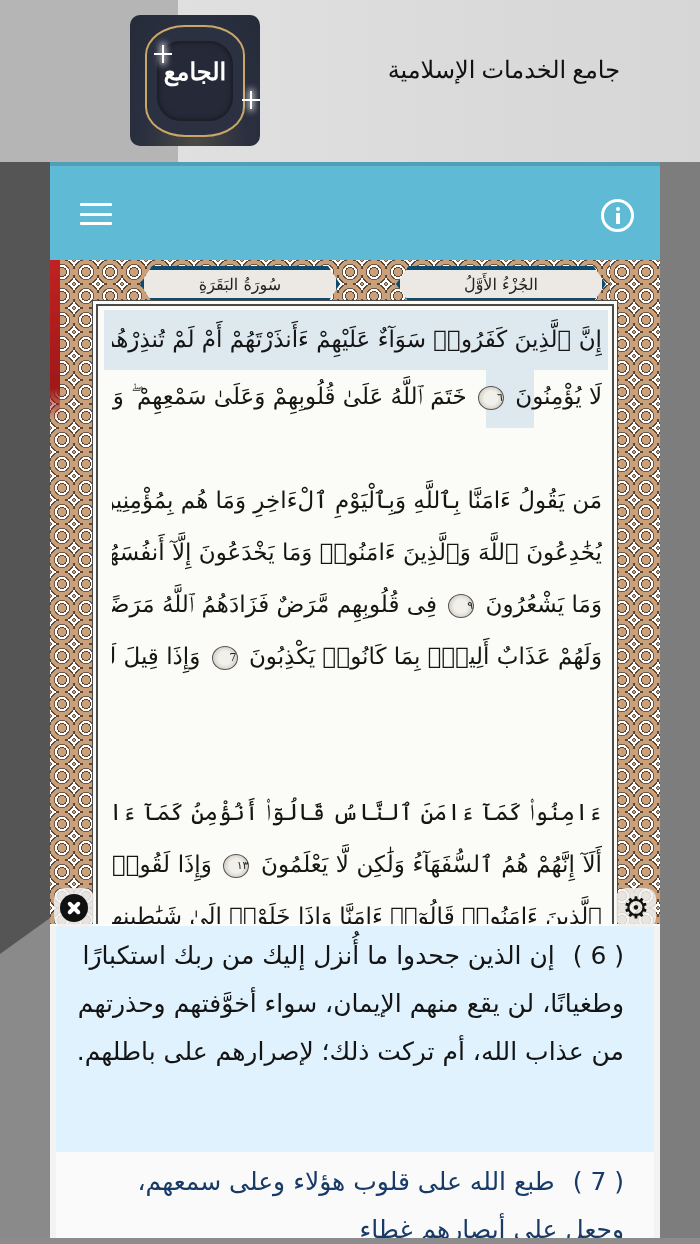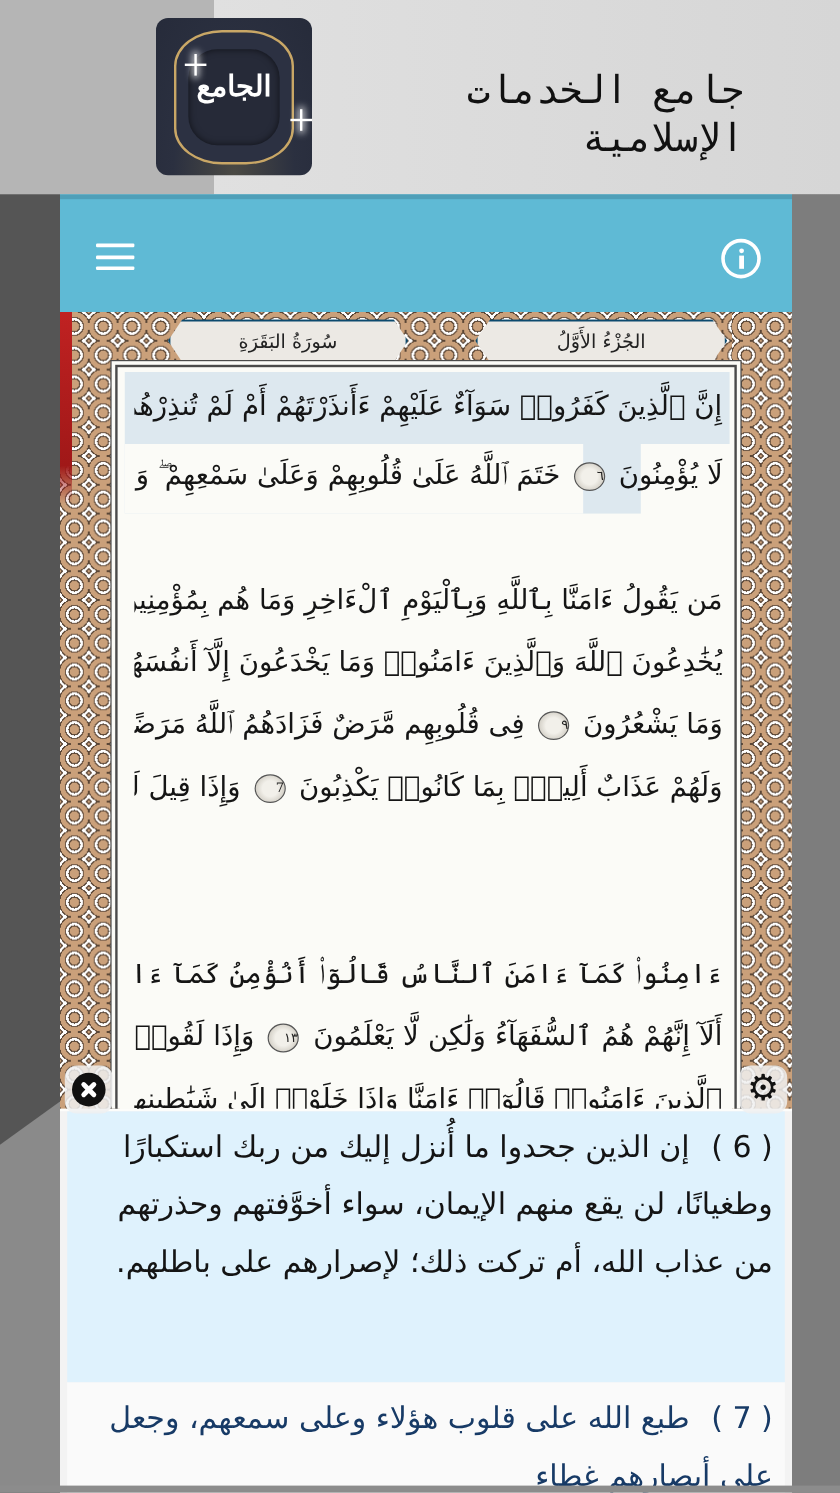--- a/index.html
+++ b/index.html
@@ -54,21 +54,21 @@
   }
   .sparkle {
     position: absolute; width: 2px; height: 18px; background: #fff;
     box-shadow: 0 0 6px 2px rgba(255,255,255,.7);
   }
   .sparkle::after {
     content: ""; position: absolute; left: -8px; top: 8px; width: 18px; height: 2px; background: #fff;
   }
   .promo-title {
     position: absolute; left: 260px; top: 56px; width: 360px; text-align: right;
-    direction: rtl; color: #111; font-size: 32px; font-family: Liberation Mono, monospace;
+    direction: rtl; color: #111; font-size: 24px; font-family: Liberation Serif, serif;
   }
 
   
   .app {
     position: absolute; left: 50px; top: 162px; width: 610px; height: 1082px;
     background: #fdfdfb;
   }
   .appbar {
     position: absolute; left: 0; top: 0; width: 610px; height: 98px;
     background: #5fbad5;
@@ -108,21 +108,21 @@
     position: absolute;
     background:
       repeating-radial-gradient(circle at 50% 50%, #caa07a 0 4px, #5a4636 4px 5px, #ffffff 5px 7px, #6b5544 7px 8px);
     background-size: 24px 24px;
   }
   .bp-top { left: 0; top: 0; width: 610px; height: 50px; }
   .bp-left { left: 0; top: 0; width: 50px; height: 664px; }
   .bp-right { left: 560px; top: 0; width: 50px; height: 664px; }
   .header-cartouche {
     position: absolute; top: 6px; height: 36px;
-    background: #ece9e4; border: 2px solid #0c4a6e;
+    background: #ece9e4; border: 4px solid #0c4a6e;
     border-radius: 4px;
     clip-path: polygon(6% 0, 94% 0, 100% 50%, 94% 100%, 6% 100%, 0 50%);
     display: flex; align-items: center; justify-content: center;
     font-family: "DejaVu Serif", serif; font-size: 16px; color: #222; direction: rtl;
   }
   .cart-juz { left: 346px; width: 210px; }
   .cart-surah { left: 90px; width: 200px; }
   .text-area {
     position: absolute; left: 46px; top: 44px; width: 518px; height: 640px;
     background: #fbfbf7;
@@ -178,21 +178,21 @@
   }
 
   
   .tafsir {
     position: absolute; left: 0; top: 764px; width: 610px; height: 318px;
     background: #f3f3f3; overflow: hidden;
   }
   .tafsir-item {
     position: absolute; left: 6px; width: 598px;
     direction: rtl; text-align: right;
-    font-size: 25px; line-height: 48px; padding: 6px 10px 0 18px;
+    font-size: 25px; line-height: 48px; padding: 6px 30px 0 18px;
   }
   .tafsir-item.active { top: 0; height: 226px; background: #dff2fd; color: #141414; }
   .tafsir-item.next { top: 226px; height: 100px; background: #fafafa; color: #173a66; }
   .tafsir-num { margin-left: 10px; }
   .bottom-line {
     position: absolute; left: 0; top: 1238px; width: 700px; height: 6px; background: #8c8c8c;
   }
 </style>
 </head>
 <body>

